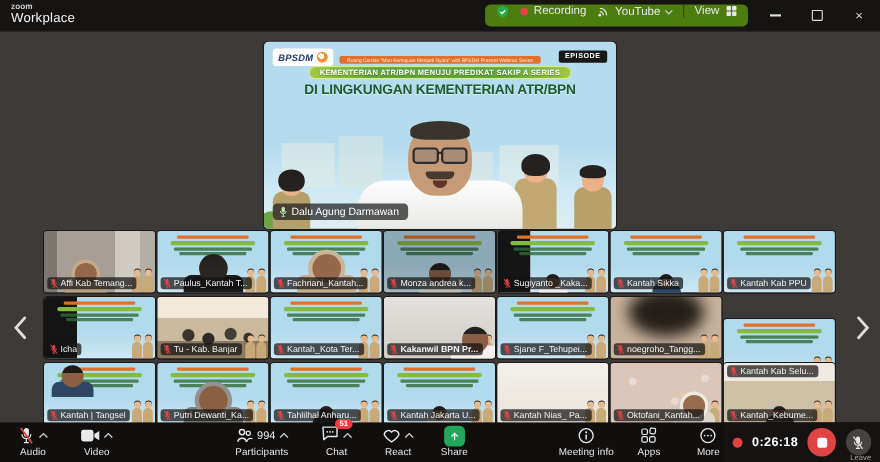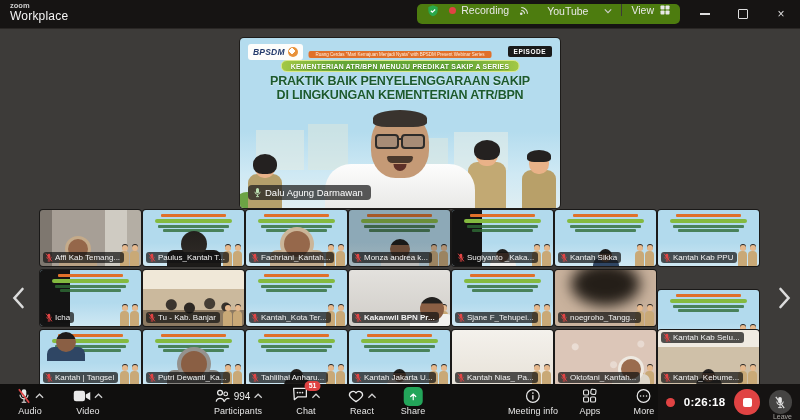--- a/index.html
+++ b/index.html
@@ -156,21 +156,21 @@
   </div>
   <div class="tb-cluster">
     <svg width="14" height="14" viewBox="0 0 24 24">
       <path d="M12 2l8 3v6c0 5-3.5 8.5-8 10-4.5-1.5-8-5-8-10V5z" fill="#2aa84c"></path>
       <path d="M8.3 11.6l2.6 2.6 4.8-4.8" stroke="#fff" stroke-width="2" fill="none"></path>
     </svg>
     <span style="display:flex;align-items:center;gap:5px">
       <span class="rec-dot"></span>
       <span>Recording</span>
     </span>
-    <span style="display:flex;align-items:center;gap:16px">
+    <span style="display:flex;align-items:center;gap:4px">
       <svg width="13" height="13" viewBox="0 0 24 24">
         <circle cx="6" cy="18" r="2.4" fill="#e8e8e8"></circle>
         <path d="M6 12a6 6 0 0 1 6 6M6 6.5A11.5 11.5 0 0 1 17.5 18" stroke="#e8e8e8" stroke-width="2" fill="none"></path>
       </svg>
       <span>YouTube</span>
       <svg class="chev-d" viewBox="0 0 10 6">
         <polyline points="1,1 5,5 9,1" fill="none" stroke="#cfcfcf" stroke-width="1.4"></polyline>
       </svg>
     </span>
     <span class="sep"></span>
@@ -198,21 +198,20 @@
 <div class="main-tile">
   <div class="bldgs"></div>
   <div class="logo-badge">
     <span class="lg-txt">BPSDM</span>
     <span class="lg-dot"></span>
   </div>
   <div class="episode-badge">EPISODE</div>
   <div class="banner-orange">Ruang Cerdas "Mari Kemajuan Menjadi Nyata" with BPSDM Present Webinar Series</div>
   <div class="series-pill">KEMENTERIAN ATR/BPN MENUJU PREDIKAT SAKIP A SERIES</div>
   <div class="slide-title">
-    <div>PRAKTIK BAIK PENYELENGGARAAN SAKIP</div>
     <div>DI LINGKUNGAN KEMENTERIAN ATR/BPN</div>
   </div>
   <div class="bush"></div>
   <div class="char char1 female">
       <span class="c-head">
         <span class="c-hair"></span>
       </span>
       <span class="c-body"></span>
     </div>
   <div class="char char2 female">

